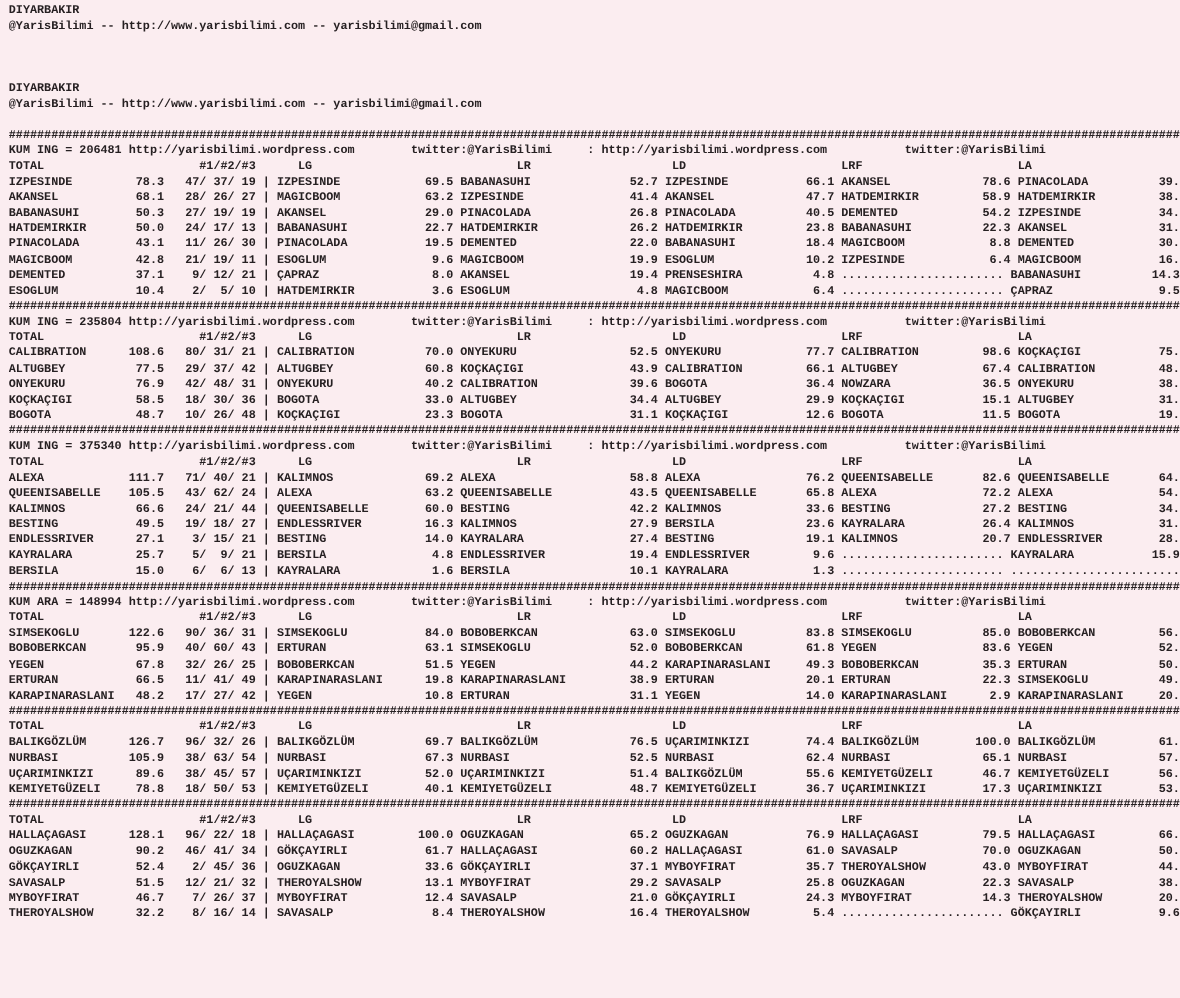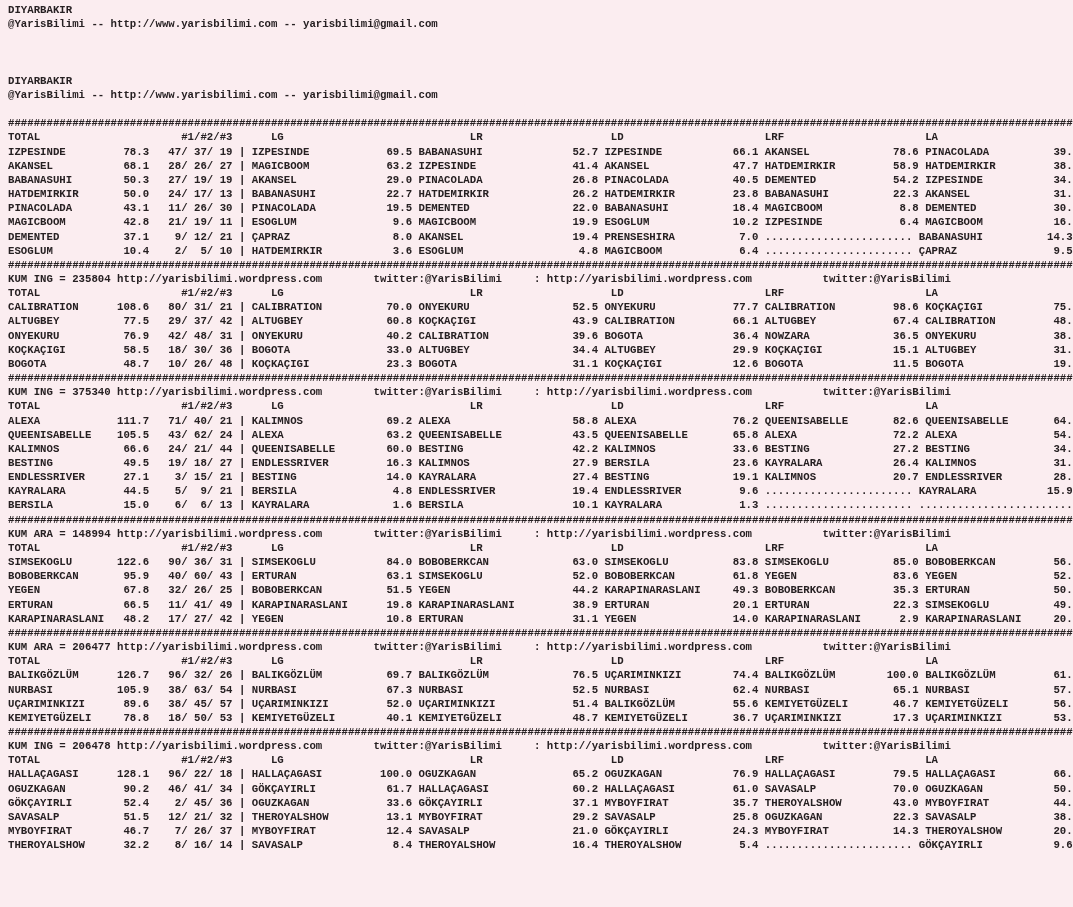--- a/index.html
+++ b/index.html
@@ -32,64 +32,63 @@
   <div class="line">DIYARBAKIR</div>
   <div class="line">@YarisBilimi -- http://www.yarisbilimi.com -- yarisbilimi@gmail.com</div>
   <div class="line"></div>
   <div class="line"></div>
   <div class="line"></div>
   <div class="line">DIYARBAKIR</div>
   <div class="line">@YarisBilimi -- http://www.yarisbilimi.com -- yarisbilimi@gmail.com</div>
   <div class="line"></div>
   <div id="report-body">
       <div class="line">########################################################################################################################################################################</div>
+      <div class="line">KUM ING = 206481 http://yarisbilimi.wordpress.com        twitter:@YarisBilimi     : http://yarisbilimi.wordpress.com           twitter:@YarisBilimi</div>
       <div class="line">TOTAL                      #1/#2/#3      LG                             LR                    LD                      LRF                      LA</div>
       <div class="line">IZPESINDE         78.3   47/ 37/ 19 | IZPESINDE            69.5 BABANASUHI              52.7 IZPESINDE           66.1 AKANSEL             78.6 PINACOLADA          39.7</div>
       <div class="line">AKANSEL           68.1   28/ 26/ 27 | MAGICBOOM            63.2 IZPESINDE               41.4 AKANSEL             47.7 HATDEMIRKIR         58.9 HATDEMIRKIR         38.2</div>
       <div class="line">BABANASUHI        50.3   27/ 19/ 19 | AKANSEL              29.0 PINACOLADA              26.8 PINACOLADA          40.5 DEMENTED            54.2 IZPESINDE           34.2</div>
       <div class="line">HATDEMIRKIR       50.0   24/ 17/ 13 | BABANASUHI           22.7 HATDEMIRKIR             26.2 HATDEMIRKIR         23.8 BABANASUHI          22.3 AKANSEL             31.1</div>
       <div class="line">PINACOLADA        43.1   11/ 26/ 30 | PINACOLADA           19.5 DEMENTED                22.0 BABANASUHI          18.4 MAGICBOOM            8.8 DEMENTED            30.3</div>
       <div class="line">MAGICBOOM         42.8   21/ 19/ 11 | ESOGLUM               9.6 MAGICBOOM               19.9 ESOGLUM             10.2 IZPESINDE            6.4 MAGICBOOM           16.7</div>
-      <div class="line">DEMENTED          37.1    9/ 12/ 21 | ÇAPRAZ                8.0 AKANSEL                 19.4 PRENSESHIRA          7.0 ....................... BABANASUHI          14.3</div>
+      <div class="line">DEMENTED          37.1    9/ 12/ 21 | ÇAPRAZ                8.0 AKANSEL                 19.4 PRENSESHIRA          4.8 ....................... BABANASUHI          14.3</div>
       <div class="line">ESOGLUM           10.4    2/  5/ 10 | HATDEMIRKIR           3.6 ESOGLUM                  4.8 MAGICBOOM            6.4 ....................... ÇAPRAZ               9.5</div>
       <div class="line">########################################################################################################################################################################</div>
       <div class="line">KUM ING = 235804 http://yarisbilimi.wordpress.com        twitter:@YarisBilimi     : http://yarisbilimi.wordpress.com           twitter:@YarisBilimi</div>
       <div class="line">TOTAL                      #1/#2/#3      LG                             LR                    LD                      LRF                      LA</div>
       <div class="line">CALIBRATION      108.6   80/ 31/ 21 | CALIBRATION          70.0 ONYEKURU                52.5 ONYEKURU            77.7 CALIBRATION         98.6 KOÇKAÇIGI           75.8</div>
       <div class="line">ALTUGBEY          77.5   29/ 37/ 42 | ALTUGBEY             60.8 KOÇKAÇIGI               43.9 CALIBRATION         66.1 ALTUGBEY            67.4 CALIBRATION         48.7</div>
       <div class="line">ONYEKURU          76.9   42/ 48/ 31 | ONYEKURU             40.2 CALIBRATION             39.6 BOGOTA              36.4 NOWZARA             36.5 ONYEKURU            38.6</div>
       <div class="line">KOÇKAÇIGI         58.5   18/ 30/ 36 | BOGOTA               33.0 ALTUGBEY                34.4 ALTUGBEY            29.9 KOÇKAÇIGI           15.1 ALTUGBEY            31.6</div>
       <div class="line">BOGOTA            48.7   10/ 26/ 48 | KOÇKAÇIGI            23.3 BOGOTA                  31.1 KOÇKAÇIGI           12.6 BOGOTA              11.5 BOGOTA              19.4</div>
       <div class="line">########################################################################################################################################################################</div>
       <div class="line">KUM ING = 375340 http://yarisbilimi.wordpress.com        twitter:@YarisBilimi     : http://yarisbilimi.wordpress.com           twitter:@YarisBilimi</div>
       <div class="line">TOTAL                      #1/#2/#3      LG                             LR                    LD                      LRF                      LA</div>
       <div class="line">ALEXA            111.7   71/ 40/ 21 | KALIMNOS             69.2 ALEXA                   58.8 ALEXA               76.2 QUEENISABELLE       82.6 QUEENISABELLE       64.4</div>
       <div class="line">QUEENISABELLE    105.5   43/ 62/ 24 | ALEXA                63.2 QUEENISABELLE           43.5 QUEENISABELLE       65.8 ALEXA               72.2 ALEXA               54.9</div>
       <div class="line">KALIMNOS          66.6   24/ 21/ 44 | QUEENISABELLE        60.0 BESTING                 42.2 KALIMNOS            33.6 BESTING             27.2 BESTING             34.2</div>
       <div class="line">BESTING           49.5   19/ 18/ 27 | ENDLESSRIVER         16.3 KALIMNOS                27.9 BERSILA             23.6 KAYRALARA           26.4 KALIMNOS            31.0</div>
       <div class="line">ENDLESSRIVER      27.1    3/ 15/ 21 | BESTING              14.0 KAYRALARA               27.4 BESTING             19.1 KALIMNOS            20.7 ENDLESSRIVER        28.7</div>
-      <div class="line">KAYRALARA         44.5    5/  9/ 21 | BERSILA               4.8 ENDLESSRIVER            19.4 ENDLESSRIVER         9.6 ....................... KAYRALARA           15.9</div>
+      <div class="line">KAYRALARA         25.7    5/  9/ 21 | BERSILA               4.8 ENDLESSRIVER            19.4 ENDLESSRIVER         9.6 ....................... KAYRALARA           15.9</div>
       <div class="line">BERSILA           15.0    6/  6/ 13 | KAYRALARA             1.6 BERSILA                 10.1 KAYRALARA            1.3 ....................... ...........................</div>
       <div class="line">########################################################################################################################################################################</div>
       <div class="line">KUM ARA = 148994 http://yarisbilimi.wordpress.com        twitter:@YarisBilimi     : http://yarisbilimi.wordpress.com           twitter:@YarisBilimi</div>
       <div class="line">TOTAL                      #1/#2/#3      LG                             LR                    LD                      LRF                      LA</div>
       <div class="line">SIMSEKOGLU       122.6   90/ 36/ 31 | SIMSEKOGLU           84.0 BOBOBERKCAN             63.0 SIMSEKOGLU          83.8 SIMSEKOGLU          85.0 BOBOBERKCAN         56.5</div>
       <div class="line">BOBOBERKCAN       95.9   40/ 60/ 43 | ERTURAN              63.1 SIMSEKOGLU              52.0 BOBOBERKCAN         61.8 YEGEN               83.6 YEGEN               52.3</div>
       <div class="line">YEGEN             67.8   32/ 26/ 25 | BOBOBERKCAN          51.5 YEGEN                   44.2 KARAPINARASLANI     49.3 BOBOBERKCAN         35.3 ERTURAN             50.9</div>
       <div class="line">ERTURAN           66.5   11/ 41/ 49 | KARAPINARASLANI      19.8 KARAPINARASLANI         38.9 ERTURAN             20.1 ERTURAN             22.3 SIMSEKOGLU          49.4</div>
       <div class="line">KARAPINARASLANI   48.2   17/ 27/ 42 | YEGEN                10.8 ERTURAN                 31.1 YEGEN               14.0 KARAPINARASLANI      2.9 KARAPINARASLANI     20.1</div>
       <div class="line">########################################################################################################################################################################</div>
-      <div class="line">KUM ARA = 206477 http://yarisbilimi.wordpress.com        twitter:@YarisBilimi     : http://yarisbilimi.wordpress.com           twitter:@YarisBilimi</div>
       <div class="line">TOTAL                      #1/#2/#3      LG                             LR                    LD                      LRF                      LA</div>
       <div class="line">BALIKGÖZLÜM      126.7   96/ 32/ 26 | BALIKGÖZLÜM          69.7 BALIKGÖZLÜM             76.5 UÇARIMINKIZI        74.4 BALIKGÖZLÜM        100.0 BALIKGÖZLÜM         61.5</div>
       <div class="line">NURBASI          105.9   38/ 63/ 54 | NURBASI              67.3 NURBASI                 52.5 NURBASI             62.4 NURBASI             65.1 NURBASI             57.3</div>
       <div class="line">UÇARIMINKIZI      89.6   38/ 45/ 57 | UÇARIMINKIZI         52.0 UÇARIMINKIZI            51.4 BALIKGÖZLÜM         55.6 KEMIYETGÜZELI       46.7 KEMIYETGÜZELI       56.6</div>
       <div class="line">KEMIYETGÜZELI     78.8   18/ 50/ 53 | KEMIYETGÜZELI        40.1 KEMIYETGÜZELI           48.7 KEMIYETGÜZELI       36.7 UÇARIMINKIZI        17.3 UÇARIMINKIZI        53.7</div>
       <div class="line">########################################################################################################################################################################</div>
-      <div class="line">KUM ING = 206478 http://yarisbilimi.wordpress.com        twitter:@YarisBilimi     : http://yarisbilimi.wordpress.com           twitter:@YarisBilimi</div>
       <div class="line">TOTAL                      #1/#2/#3      LG                             LR                    LD                      LRF                      LA</div>
       <div class="line">HALLAÇAGASI      128.1   96/ 22/ 18 | HALLAÇAGASI         100.0 OGUZKAGAN               65.2 OGUZKAGAN           76.9 HALLAÇAGASI         79.5 HALLAÇAGASI         66.0</div>
       <div class="line">OGUZKAGAN         90.2   46/ 41/ 34 | GÖKÇAYIRLI           61.7 HALLAÇAGASI             60.2 HALLAÇAGASI         61.0 SAVASALP            70.0 OGUZKAGAN           50.0</div>
       <div class="line">GÖKÇAYIRLI        52.4    2/ 45/ 36 | OGUZKAGAN            33.6 GÖKÇAYIRLI              37.1 MYBOYFIRAT          35.7 THEROYALSHOW        43.0 MYBOYFIRAT          44.6</div>
       <div class="line">SAVASALP          51.5   12/ 21/ 32 | THEROYALSHOW         13.1 MYBOYFIRAT              29.2 SAVASALP            25.8 OGUZKAGAN           22.3 SAVASALP            38.2</div>
       <div class="line">MYBOYFIRAT        46.7    7/ 26/ 37 | MYBOYFIRAT           12.4 SAVASALP                21.0 GÖKÇAYIRLI          24.3 MYBOYFIRAT          14.3 THEROYALSHOW        20.7</div>
       <div class="line">THEROYALSHOW      32.2    8/ 16/ 14 | SAVASALP              8.4 THEROYALSHOW            16.4 THEROYALSHOW         5.4 ....................... GÖKÇAYIRLI           9.6</div>
     </div>
 </div>
 

